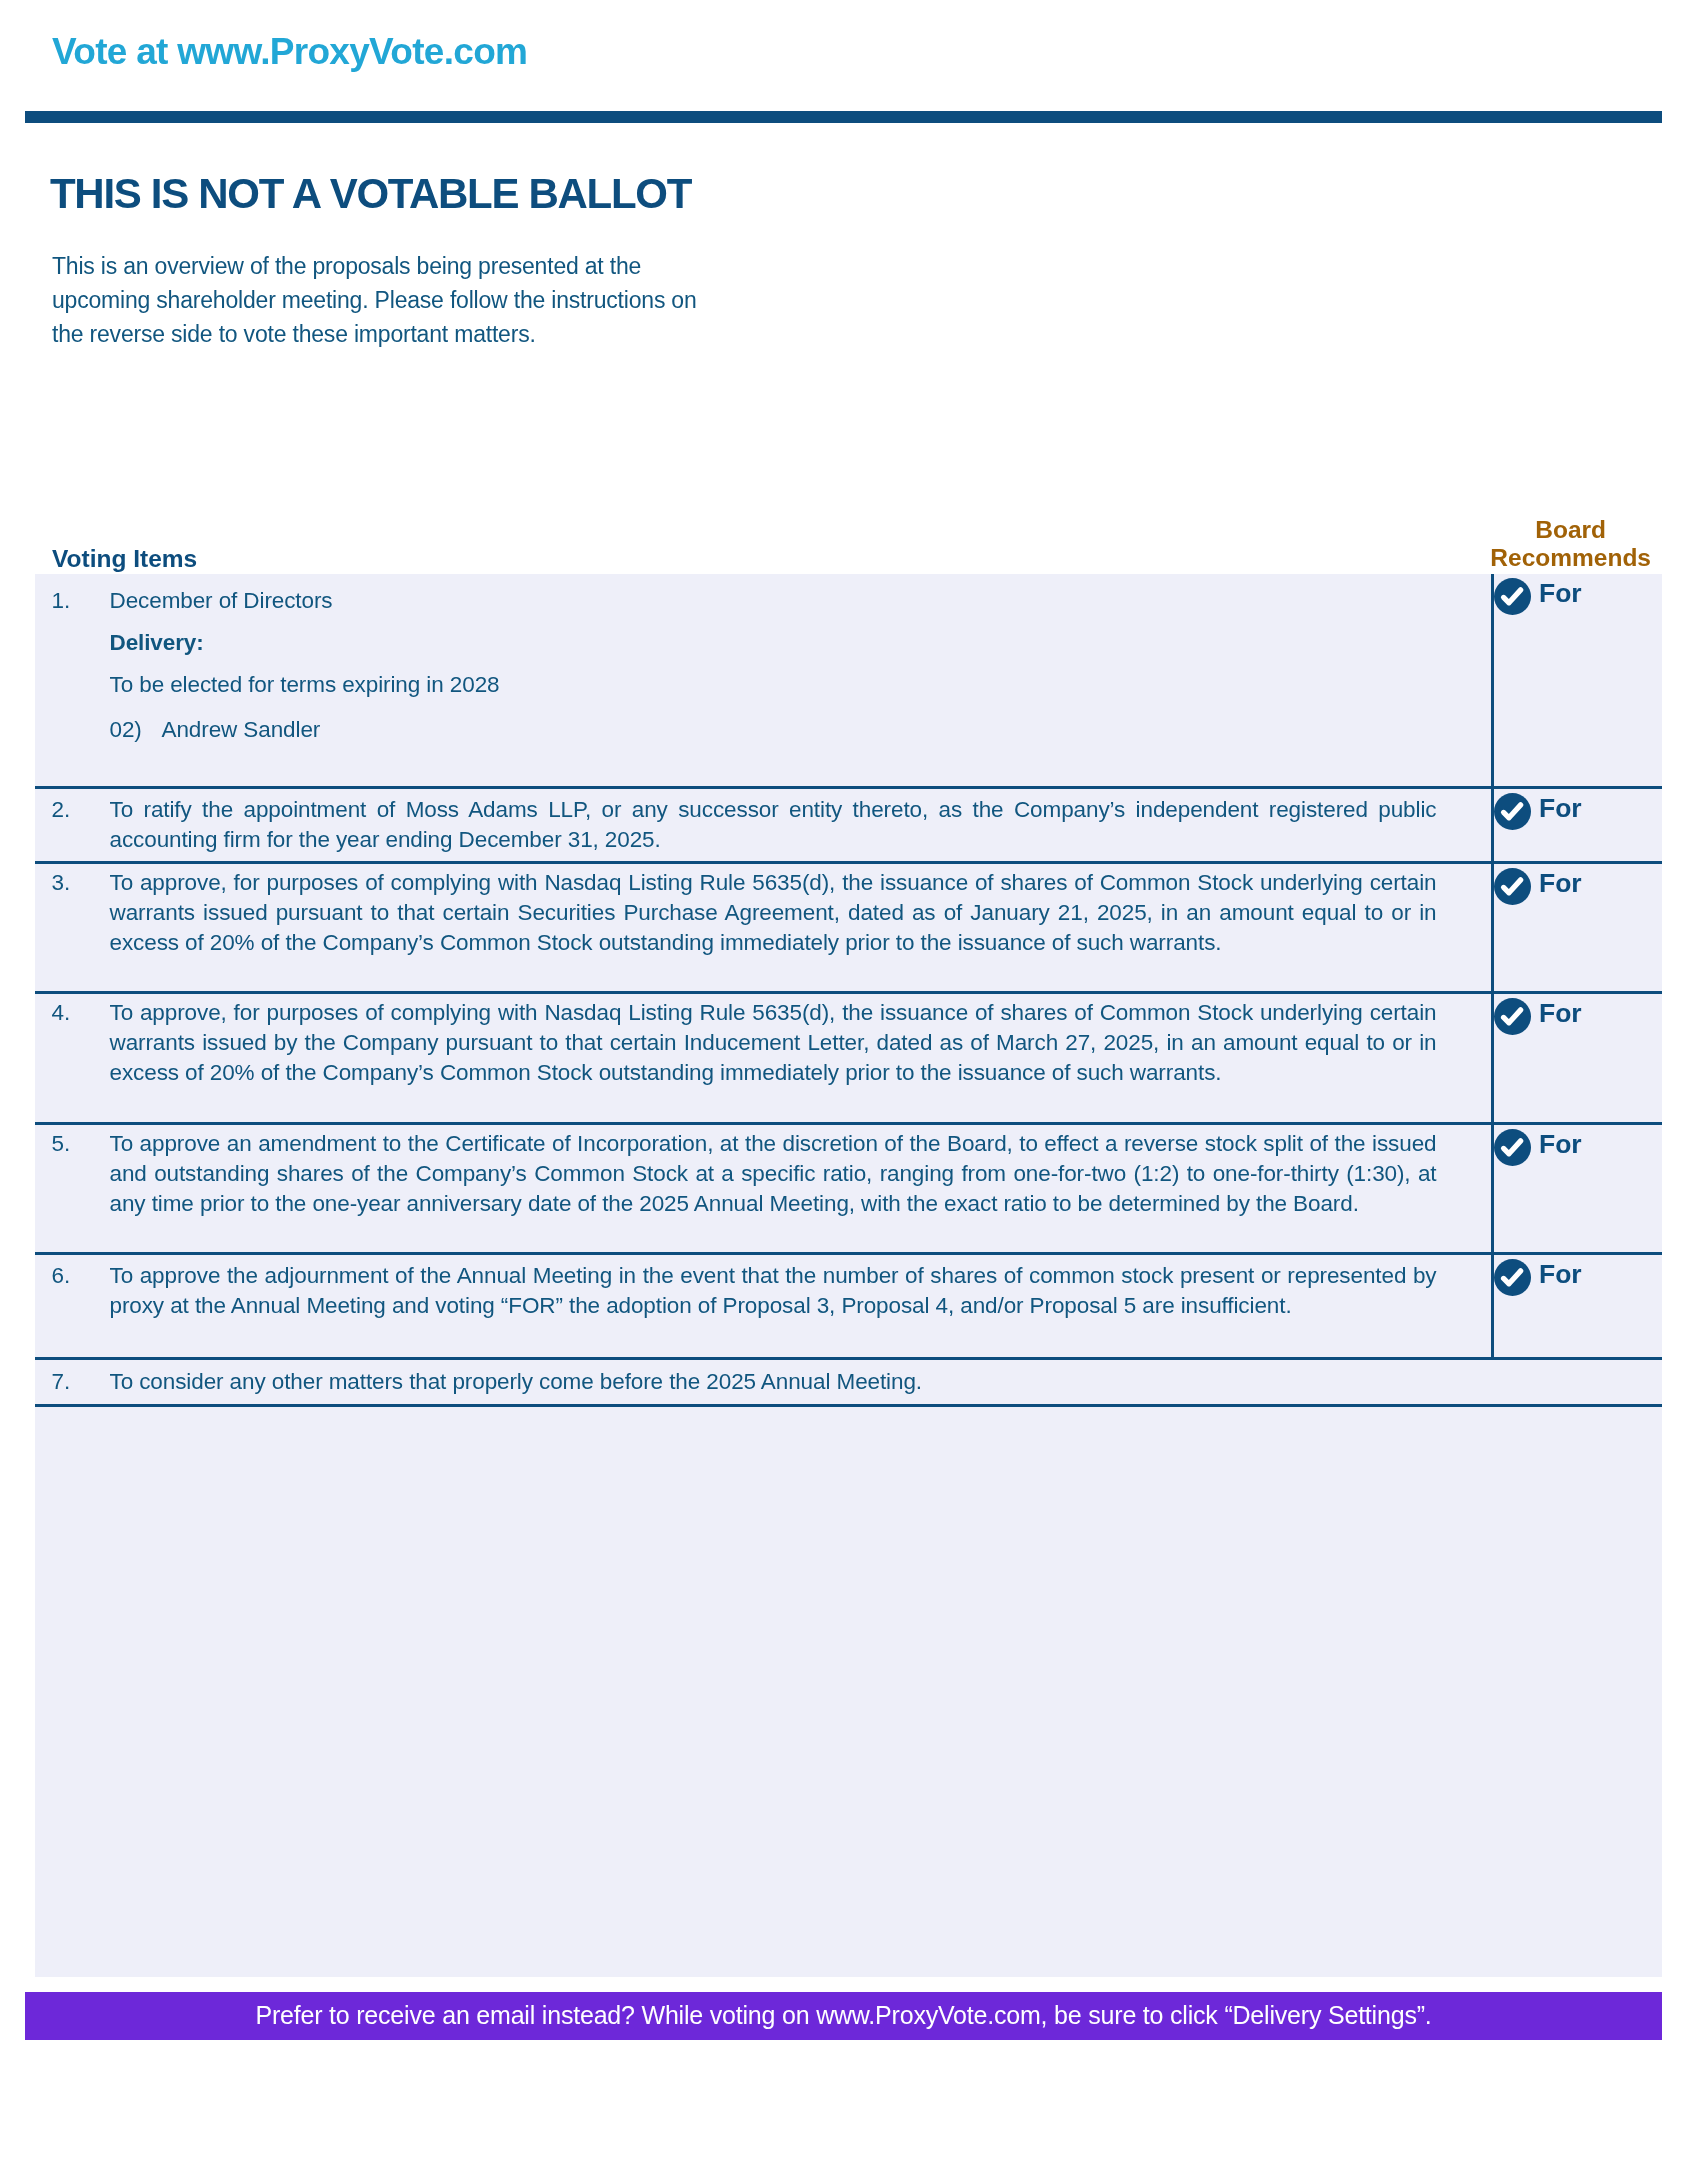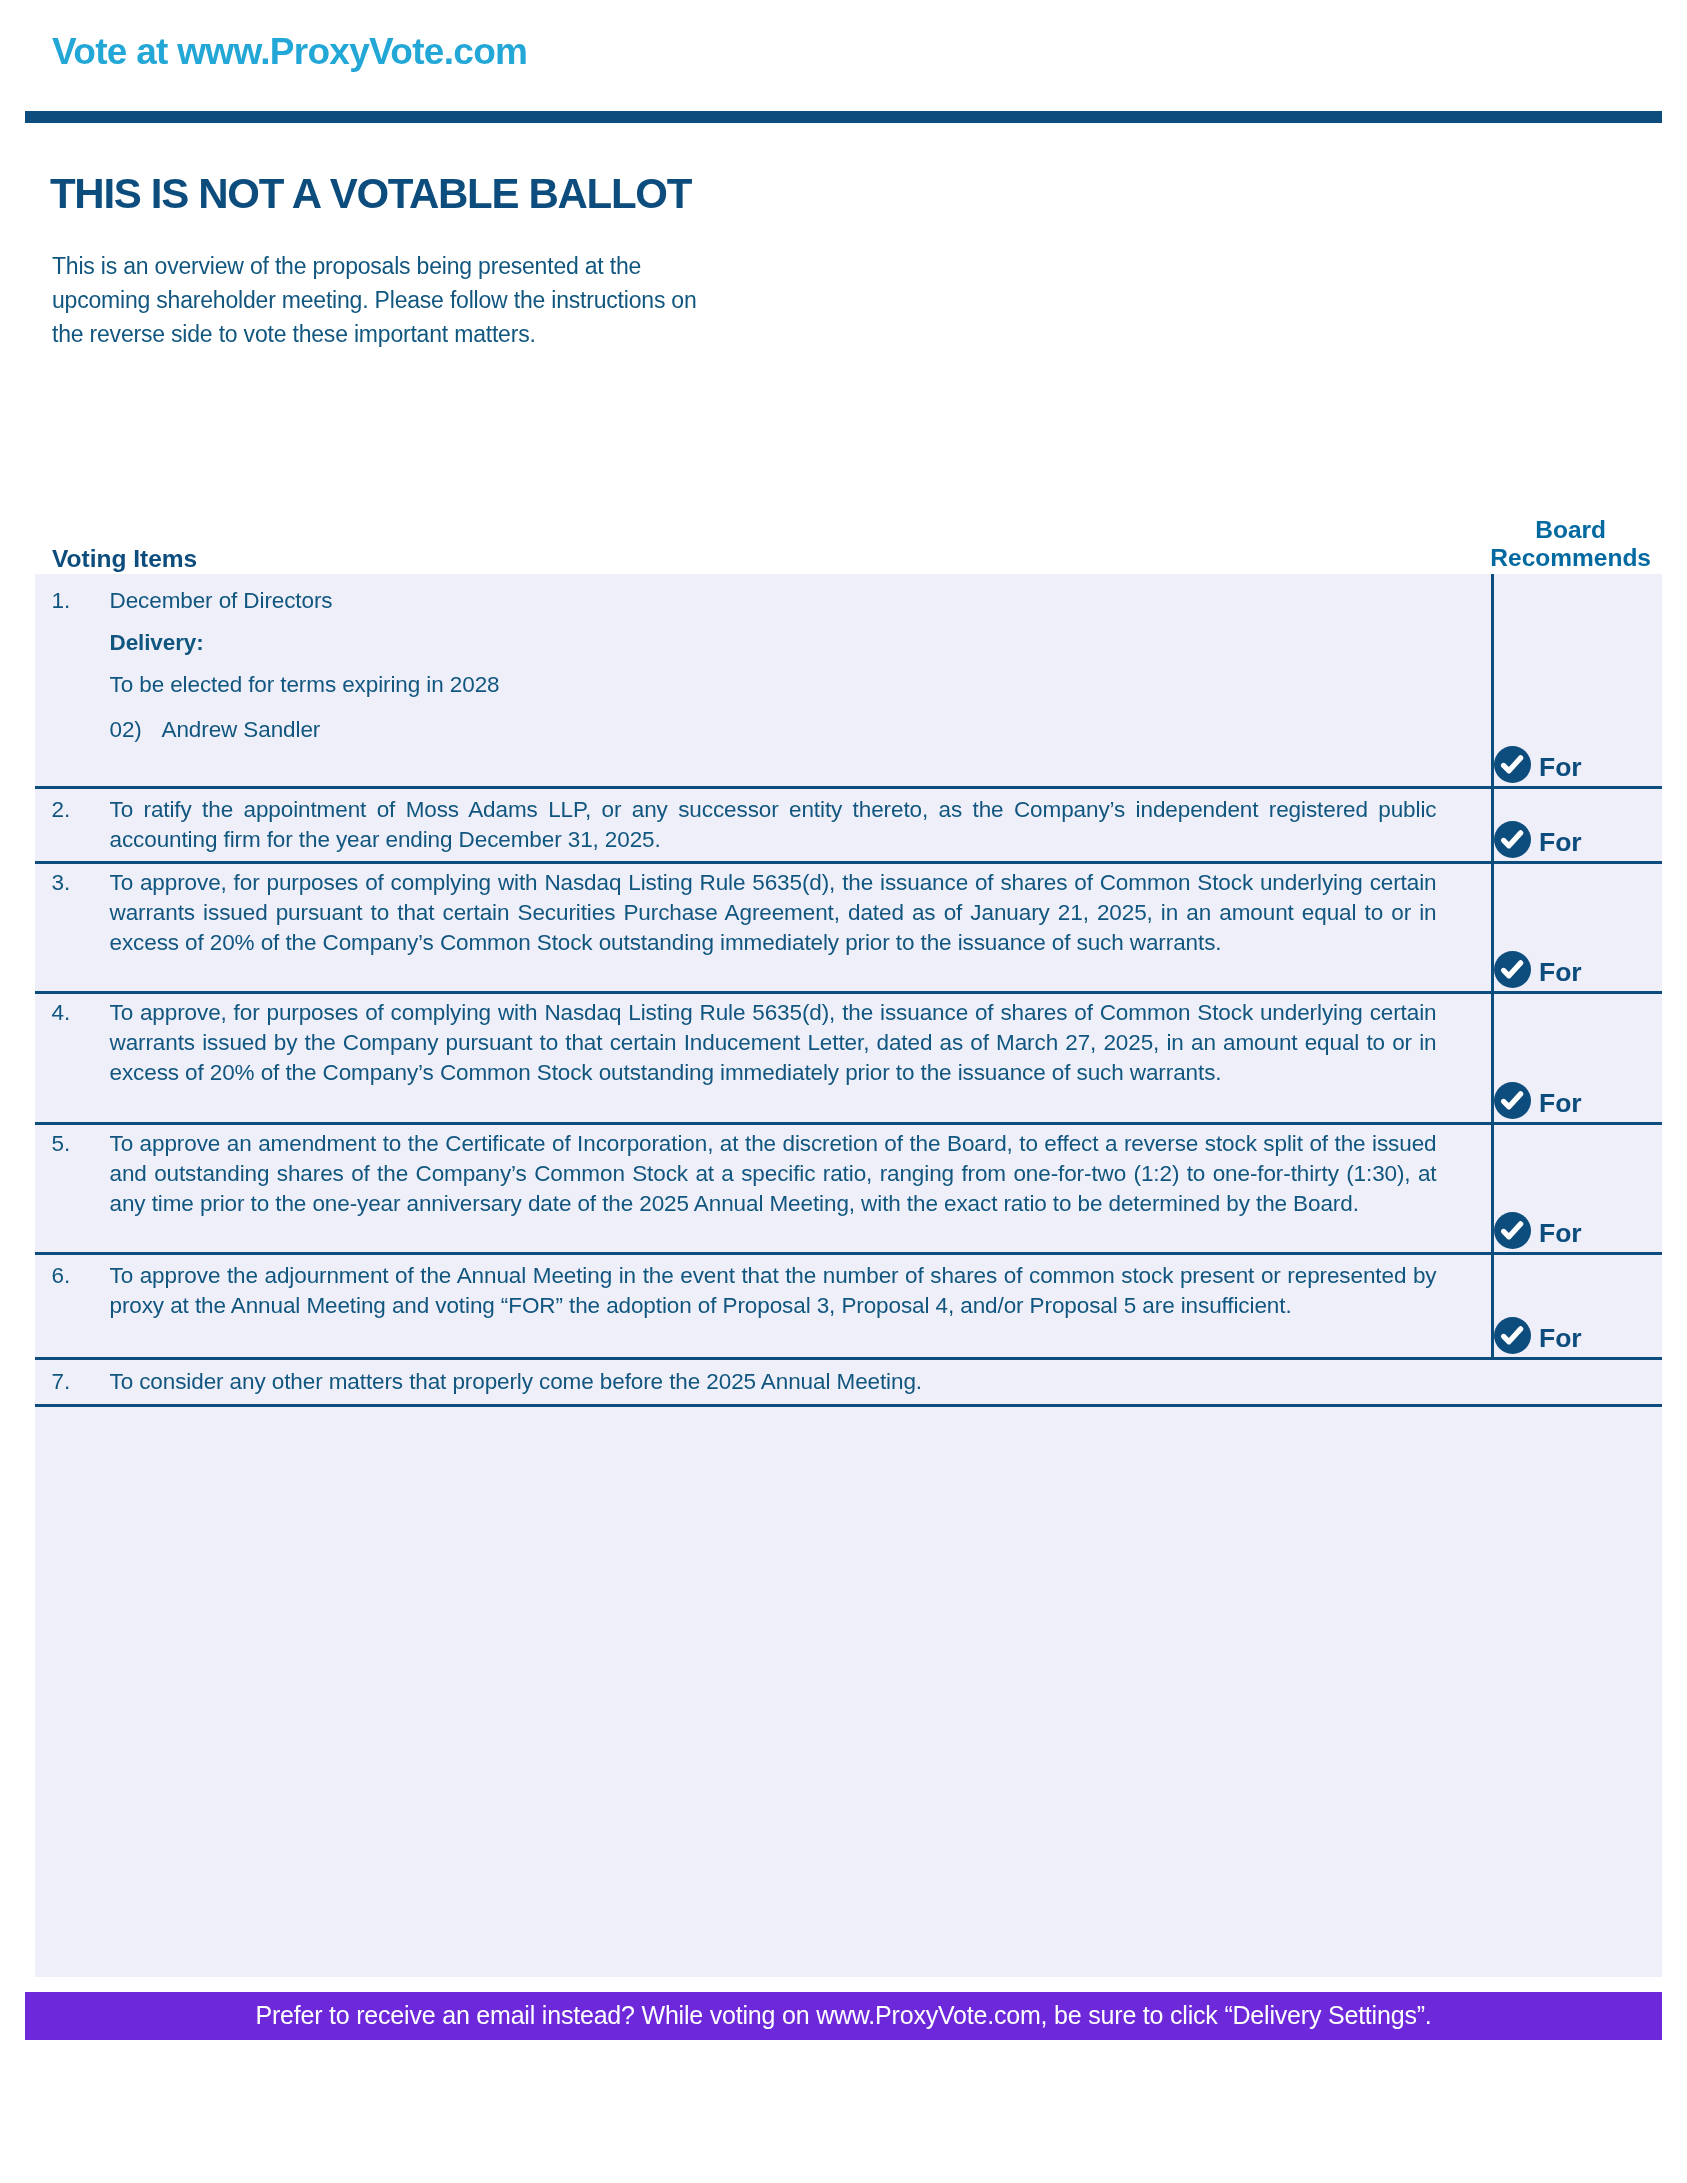--- a/index.html
+++ b/index.html
@@ -50,21 +50,21 @@
   .th-left {
     font-size: 24.5px;
     font-weight: bold;
     color: #0D4D7E;
     line-height: 26.5px;
   }
   .th-right {
     text-align: center;
     font-size: 24.5px;
     font-weight: bold;
-    color: #0369a1;
+    color: #a16207;
     line-height: 28px;
   }
   .panel {
     position: relative;
     margin: 2px 0 0 35px;
     width: 1627px;
     height: 1403px;
     background: #EEEFF9;
   }
   .vdivider {
@@ -106,25 +106,25 @@
   .row1 .content { text-align: left; }
   .row7 .content { text-align: left; width: 1383px; }
   .prop-title { margin-bottom: 12px; }
   .nom-heading { font-weight: bold; margin-bottom: 12px; }
   .term-note { margin-bottom: 14.6px; }
   .nominee { line-height: 30px; }
   .nnum { display: inline-block; width: 34px; margin-right: 18px; }
   .rec {
     position: absolute;
     left: 1459px;
-    top: 15px;
+    top: 4px;
     bottom: 3.3px;
     width: 165px;
     display: flex;
-    align-items: flex-end;
+    align-items: flex-start;
   }
   .check-svg { width: 37px; height: 37px; display: block; flex: none; }
   .for-label {
     margin-left: 8px;
     font-size: 26.5px;
     font-weight: bold;
     color: #0D4D7E;
   }
   .filler { height: 569px; }
   .footerbar {

